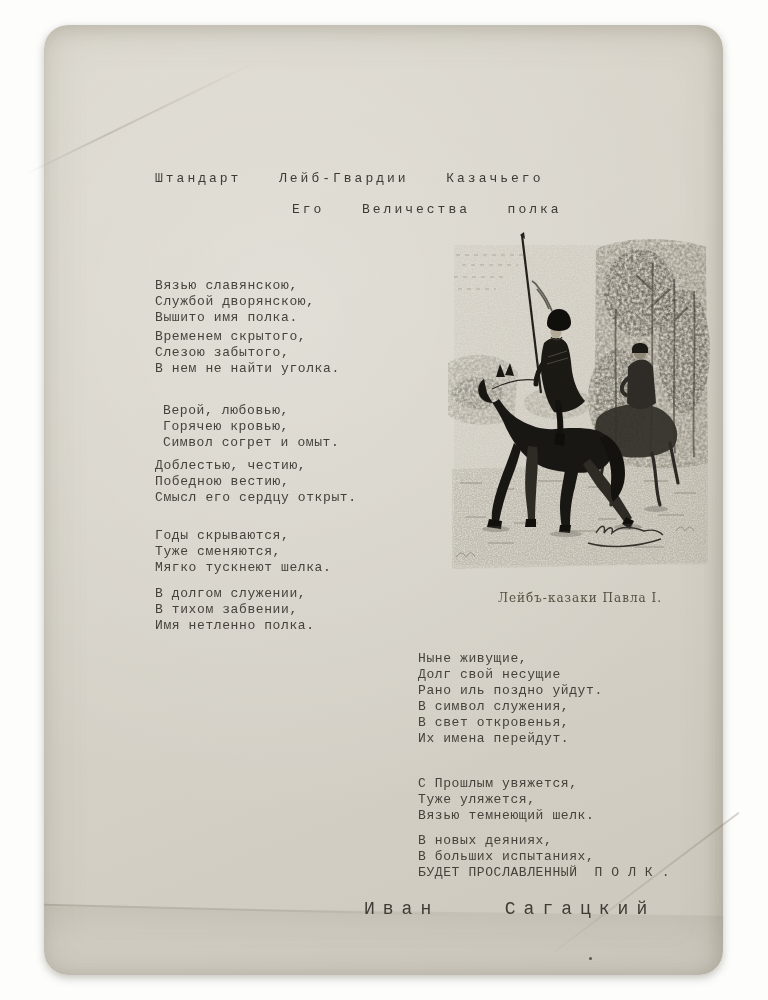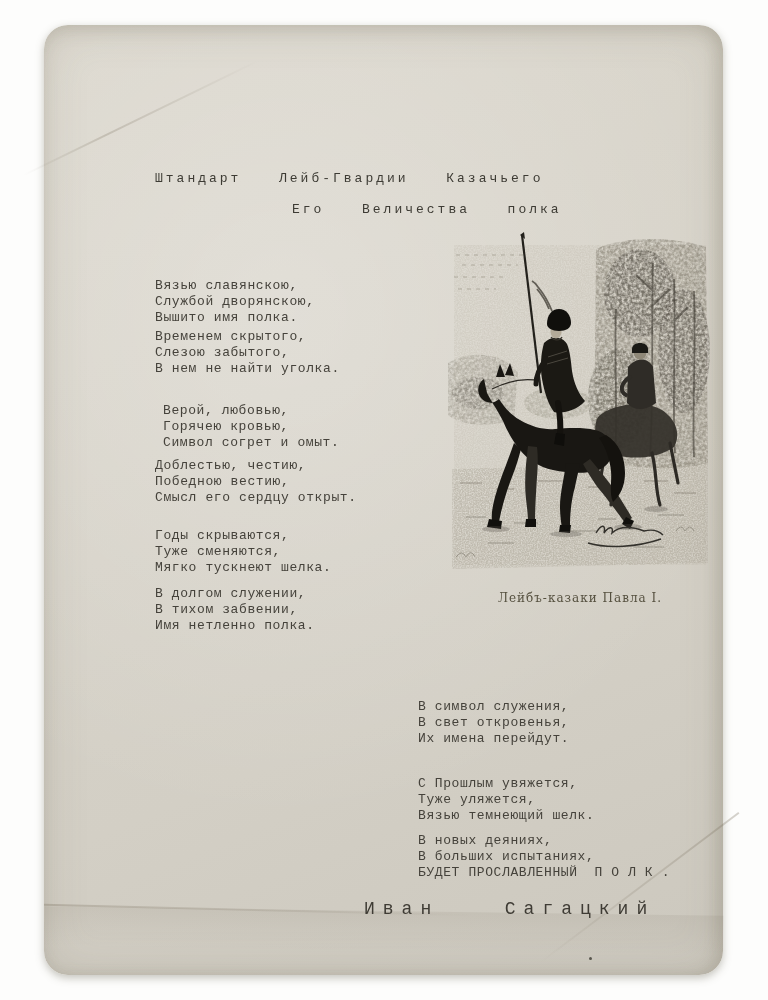--- a/index.html
+++ b/index.html
@@ -97,20 +97,25 @@
       <div class="line">Годы скрываются,</div>
       <div class="line">Туже сменяются,</div>
       <div class="line">Мягко тускнеют шелка.</div>
     </div>
     <div class="stanza s6">
       <div class="line">В долгом служении,</div>
       <div class="line">В тихом забвении,</div>
       <div class="line">Имя нетленно полка.</div>
     </div>
 
+    <div class="stanza s7">
+      <div class="line">Ныне живущие,</div>
+      <div class="line">Долг свой несущие</div>
+      <div class="line">Рано иль поздно уйдут.</div>
+    </div>
     <div class="stanza s8">
       <div class="line">В символ служения,</div>
       <div class="line">В свет откровенья,</div>
       <div class="line">Их имена перейдут.</div>
     </div>
     <div class="stanza s9">
       <div class="line">С Прошлым увяжется,</div>
       <div class="line">Туже уляжется,</div>
       <div class="line">Вязью темнеющий шелк.</div>
     </div>

